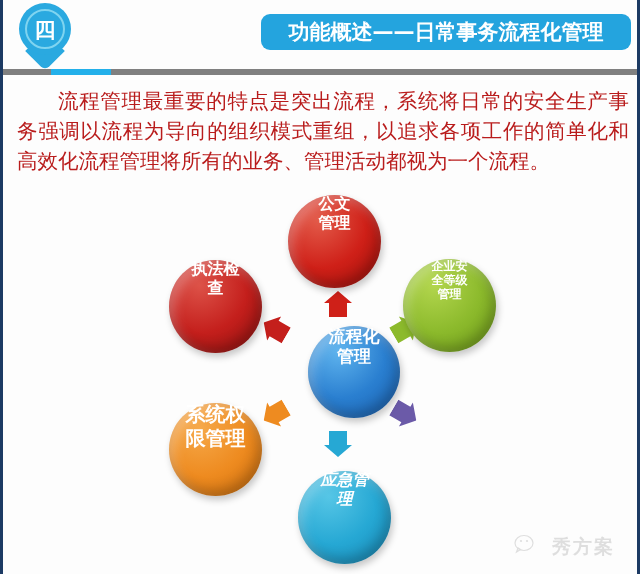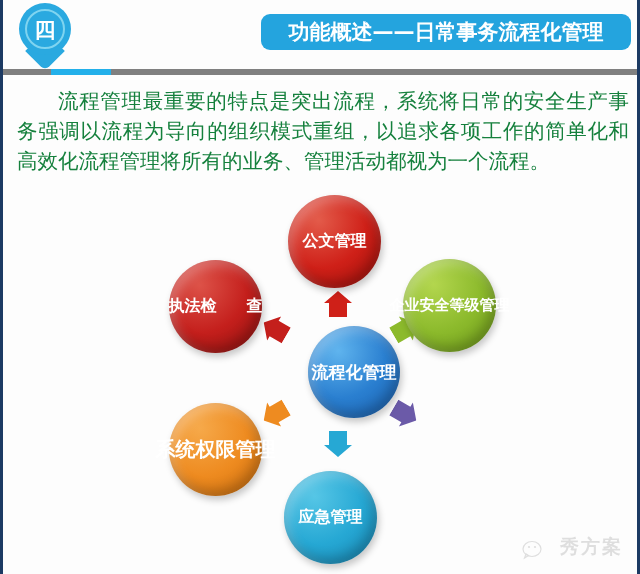--- a/index.html
+++ b/index.html
@@ -68,34 +68,34 @@
     background:#808080;
   }
   #divider-accent{
     position:absolute;left:48px;top:69px;width:60px;height:6px;
     background:#23b0ea;
   }
 
   
   #paragraph{
     position:absolute;left:14px;top:86px;width:612px;
-    font-size:20.5px;color:#15803d;line-height:30px;
+    font-size:20.5px;color:#b91c1c;line-height:30px;
     text-align:justify;
     text-indent:41px;
     letter-spacing:0px;
     font-family:"DejaVu Sans","Liberation Sans",sans-serif;
   }
 
   
   #diagram{position:absolute;left:0;top:188px;width:634px;height:386px;}
 
   .node{
     position:absolute;border-radius:50%;
-    display:flex;flex-direction:row;
-    align-items:center;justify-content:center;
+    display:flex;flex-direction:column;
+    align-items:center;justify-content:flex-start;
     color:#ffffff;font-weight:bold;
     text-align:center;
     box-shadow:inset -4px -6px 12px rgba(0,0,0,.22),
                inset 5px 6px 12px rgba(255,255,255,.30),
                2px 4px 7px rgba(0,0,0,.22);
   }
   .node .ln{display:block;line-height:1.18;white-space:nowrap;}
 
   
   #node-center{
@@ -107,62 +107,62 @@
   #node-gw{
     left:285px;top:7px;width:93px;height:93px;
     background:radial-gradient(circle at 33% 27%, #e35b4a 0%, #cf2018 52%, #9e0f0a 100%);
     font-size:16px;
   }
   
   #node-zf{
     left:166px;top:72px;width:93px;height:93px;
     background:radial-gradient(circle at 33% 27%, #dd5248 0%, #c41f1c 52%, #8e110f 100%);
     font-size:16px;
-    gap:30px;
   }
   
   #node-qy{
     left:400px;top:71px;width:93px;height:93px;
     background:radial-gradient(circle at 33% 27%, #b3d64e 0%, #8cba2c 52%, #6d9a18 100%);
-    font-size:15px;
+    font-size:12px;
   }
   
   #node-yh{
     left:400px;top:215px;width:93px;height:93px;
     background:radial-gradient(circle at 33% 27%, #8c7fc4 0%, #6b5aa8 52%, #4d3f86 100%);
     font-size:16px;
   }
   
   #node-xt{
     left:166px;top:215px;width:93px;height:93px;
     background:radial-gradient(circle at 33% 27%, #f6a94a 0%, #ee8b20 52%, #cc6d0c 100%);
     font-size:20px;
   }
   
   #node-yj{
-    left:281px;top:283px;width:93px;height:93px;
+    left:295px;top:283px;width:93px;height:93px;
     background:radial-gradient(circle at 33% 27%, #56c6e6 0%, #26a8d4 52%, #1787b5 100%);
     font-size:16px;
+    font-style:italic;
   }
 
   
   .arrow{position:absolute;width:28px;height:26px;}
   .arrow svg{display:block;width:100%;height:100%;}
 
   #arrow-up     {left:321px;top:103px;transform:rotate(0deg);}
   #arrow-down   {left:321px;top:243px;transform:rotate(180deg);}
   #arrow-ur     {left:388px;top:128px;transform:rotate(60deg);}
   #arrow-ul     {left:258px;top:128px;transform:rotate(-60deg);}
   #arrow-lr     {left:388px;top:213px;transform:rotate(120deg);}
   #arrow-ll     {left:258px;top:213px;transform:rotate(-120deg);}
 
   
   #watermark{
-    position:absolute;right:14px;bottom:14px;
-    display:flex;align-items:flex-end;gap:12px;
+    position:absolute;right:22px;bottom:14px;
+    display:flex;align-items:flex-start;gap:12px;
     opacity:.30;
   }
   #wm-icon{width:26px;height:20px;}
   #wm-text{font-size:19px;color:#9a9a9a;font-weight:bold;letter-spacing:2px;}
 </style>
 </head>
 <body>
 
 <div id="slide">
 

